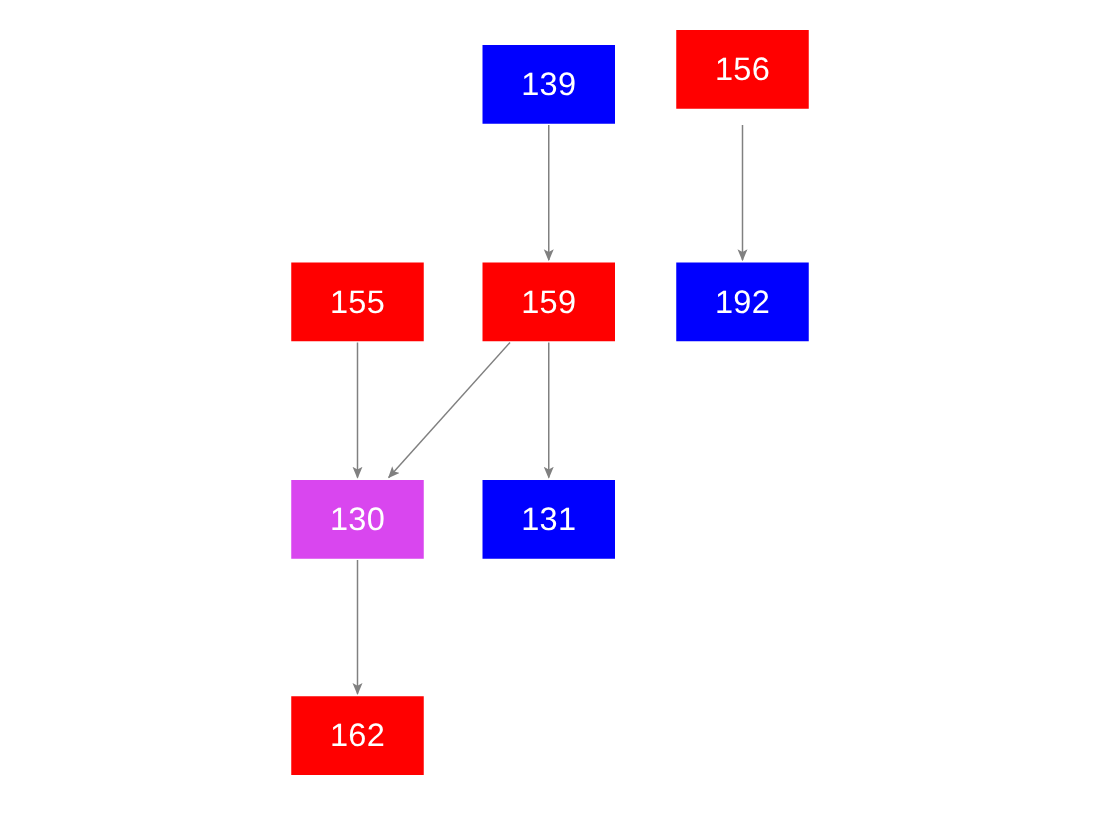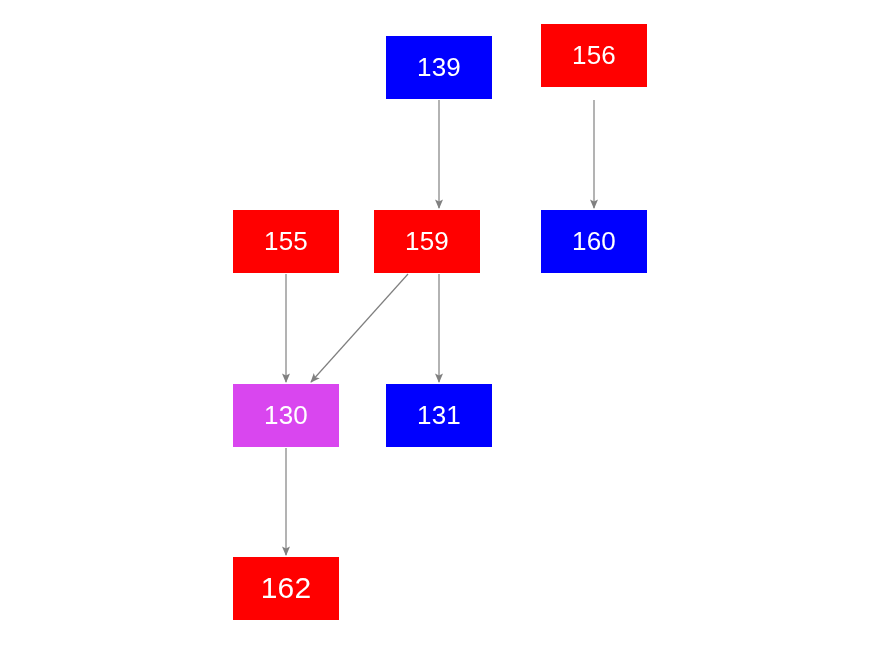--- a/index.html
+++ b/index.html
@@ -69,30 +69,30 @@
   <div id="nodes-layer">
       <div class="node" style="left: 386px; top: 36px; width: 106px; height: 63px; background: rgb(0, 0, 255); color: rgb(255, 255, 255); font-size: 26px;">
         <span class="node-label">139</span>
       </div>
       <div class="node" style="left: 541px; top: 24px; width: 106px; height: 63px; background: rgb(255, 0, 0); color: rgb(255, 255, 255); font-size: 26px;">
         <span class="node-label">156</span>
       </div>
       <div class="node" style="left: 233px; top: 210px; width: 106px; height: 63px; background: rgb(255, 0, 0); color: rgb(255, 255, 255); font-size: 26px;">
         <span class="node-label">155</span>
       </div>
-      <div class="node" style="left: 374px; top: 210px; width: 106px; height: 63px; background: rgb(255, 0, 0); color: rgb(255, 255, 255); font-size: 26px;">
+      <div class="node" style="left: 386px; top: 210px; width: 106px; height: 63px; background: rgb(255, 0, 0); color: rgb(255, 255, 255); font-size: 26px;">
         <span class="node-label">159</span>
       </div>
       <div class="node" style="left: 541px; top: 210px; width: 106px; height: 63px; background: rgb(0, 0, 255); color: rgb(255, 255, 255); font-size: 26px;">
-        <span class="node-label">160</span>
+        <span class="node-label">192</span>
       </div>
       <div class="node" style="left: 233px; top: 384px; width: 106px; height: 63px; background: #d946ef; color: rgb(255, 255, 255); font-size: 26px;">
         <span class="node-label">130</span>
       </div>
       <div class="node" style="left: 386px; top: 384px; width: 106px; height: 63px; background: rgb(0, 0, 255); color: rgb(255, 255, 255); font-size: 26px;">
         <span class="node-label">131</span>
       </div>
-      <div class="node" style="left: 233px; top: 557px; width: 106px; height: 63px; background: rgb(255, 0, 0); color: rgb(255, 255, 255); font-size: 30px;">
+      <div class="node" style="left: 233px; top: 557px; width: 106px; height: 63px; background: rgb(255, 0, 0); color: rgb(255, 255, 255); font-size: 26px;">
         <span class="node-label">162</span>
       </div>
     </div>
 
 </div>
 
 </body></html>

